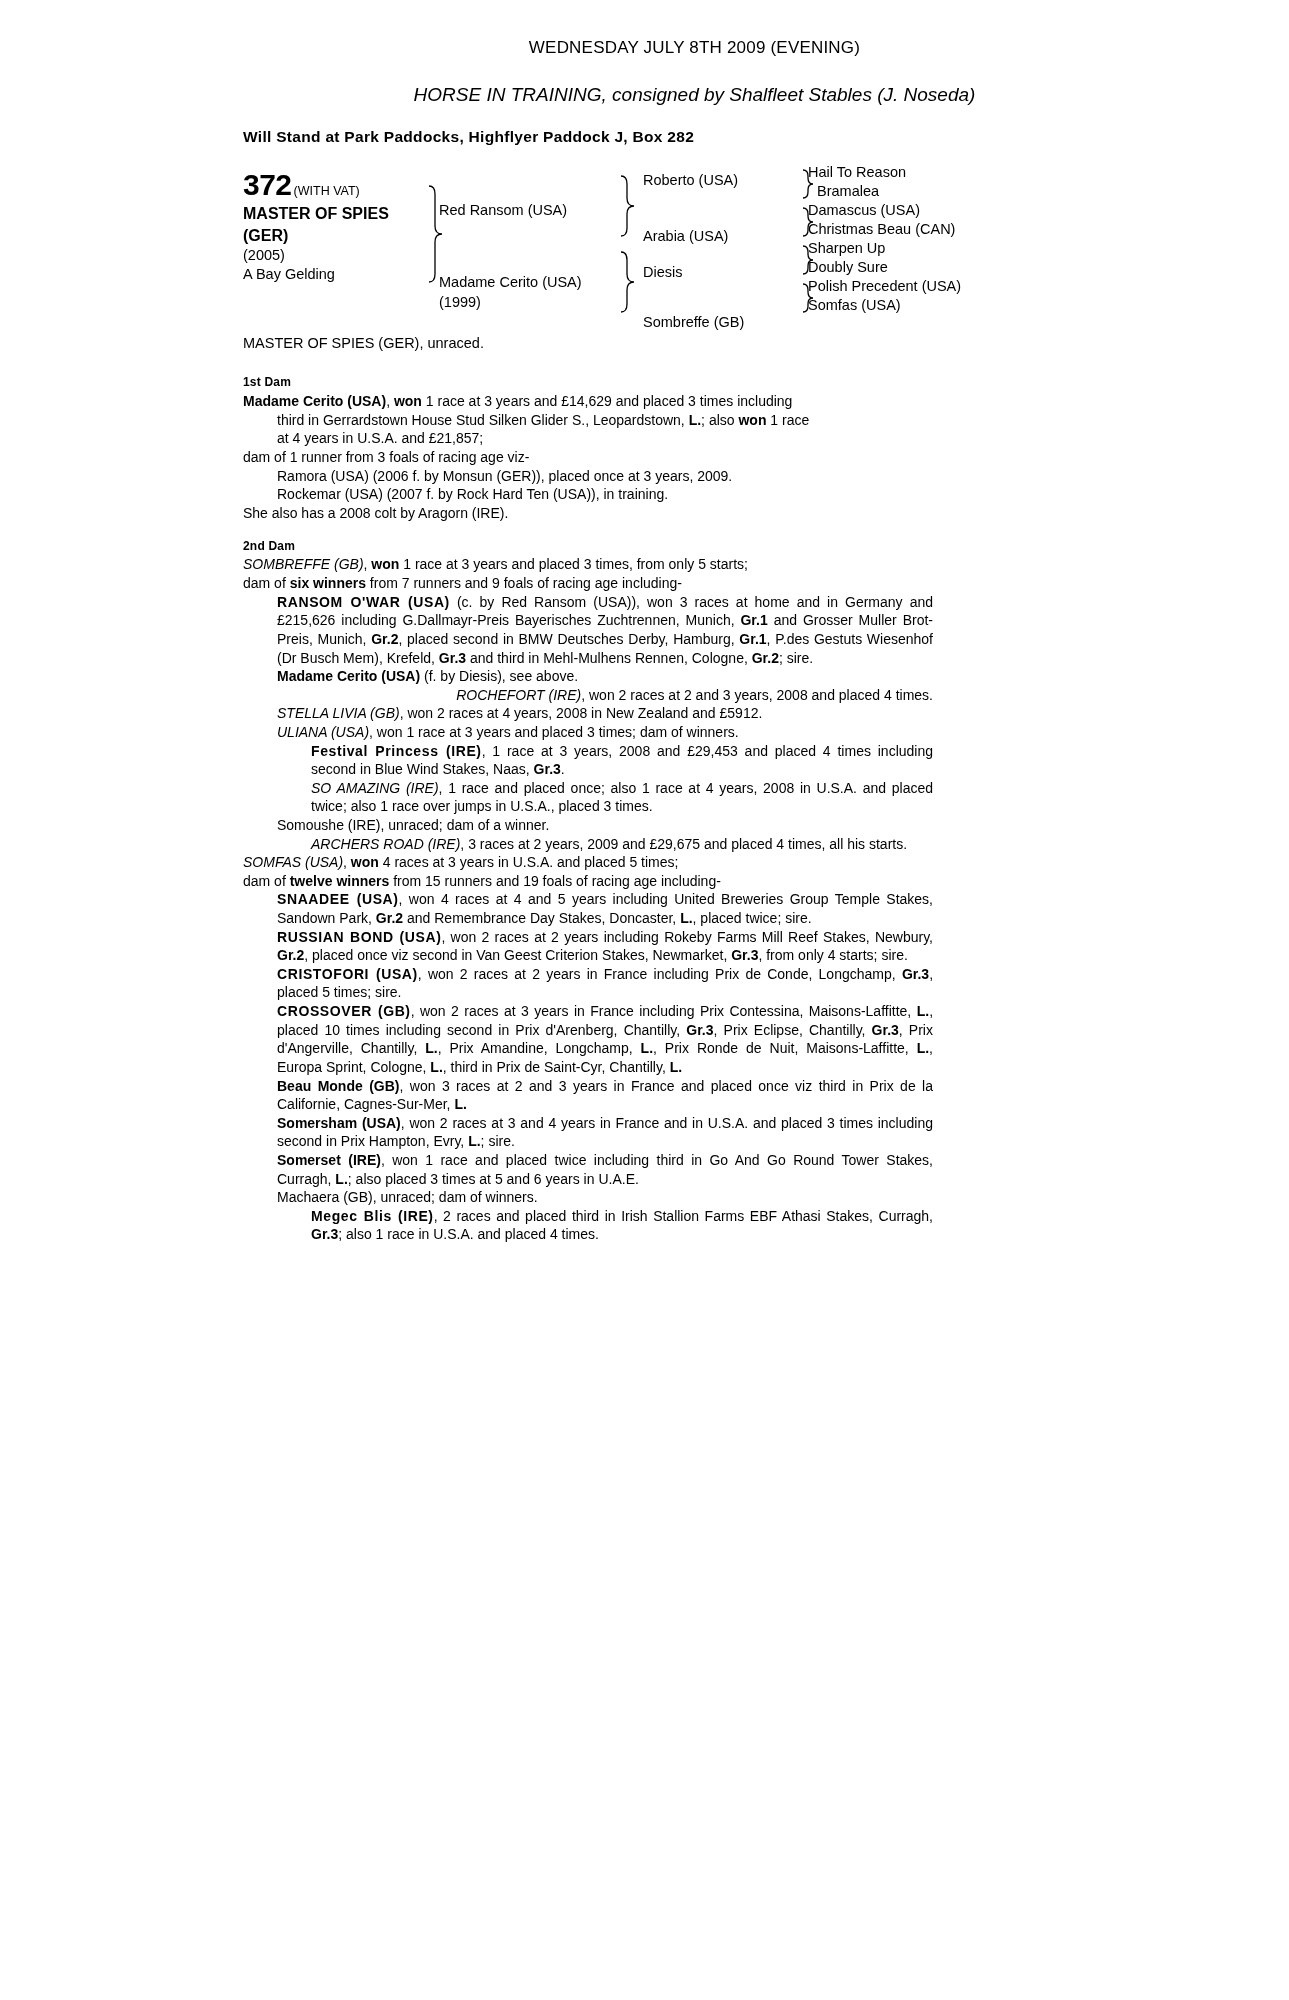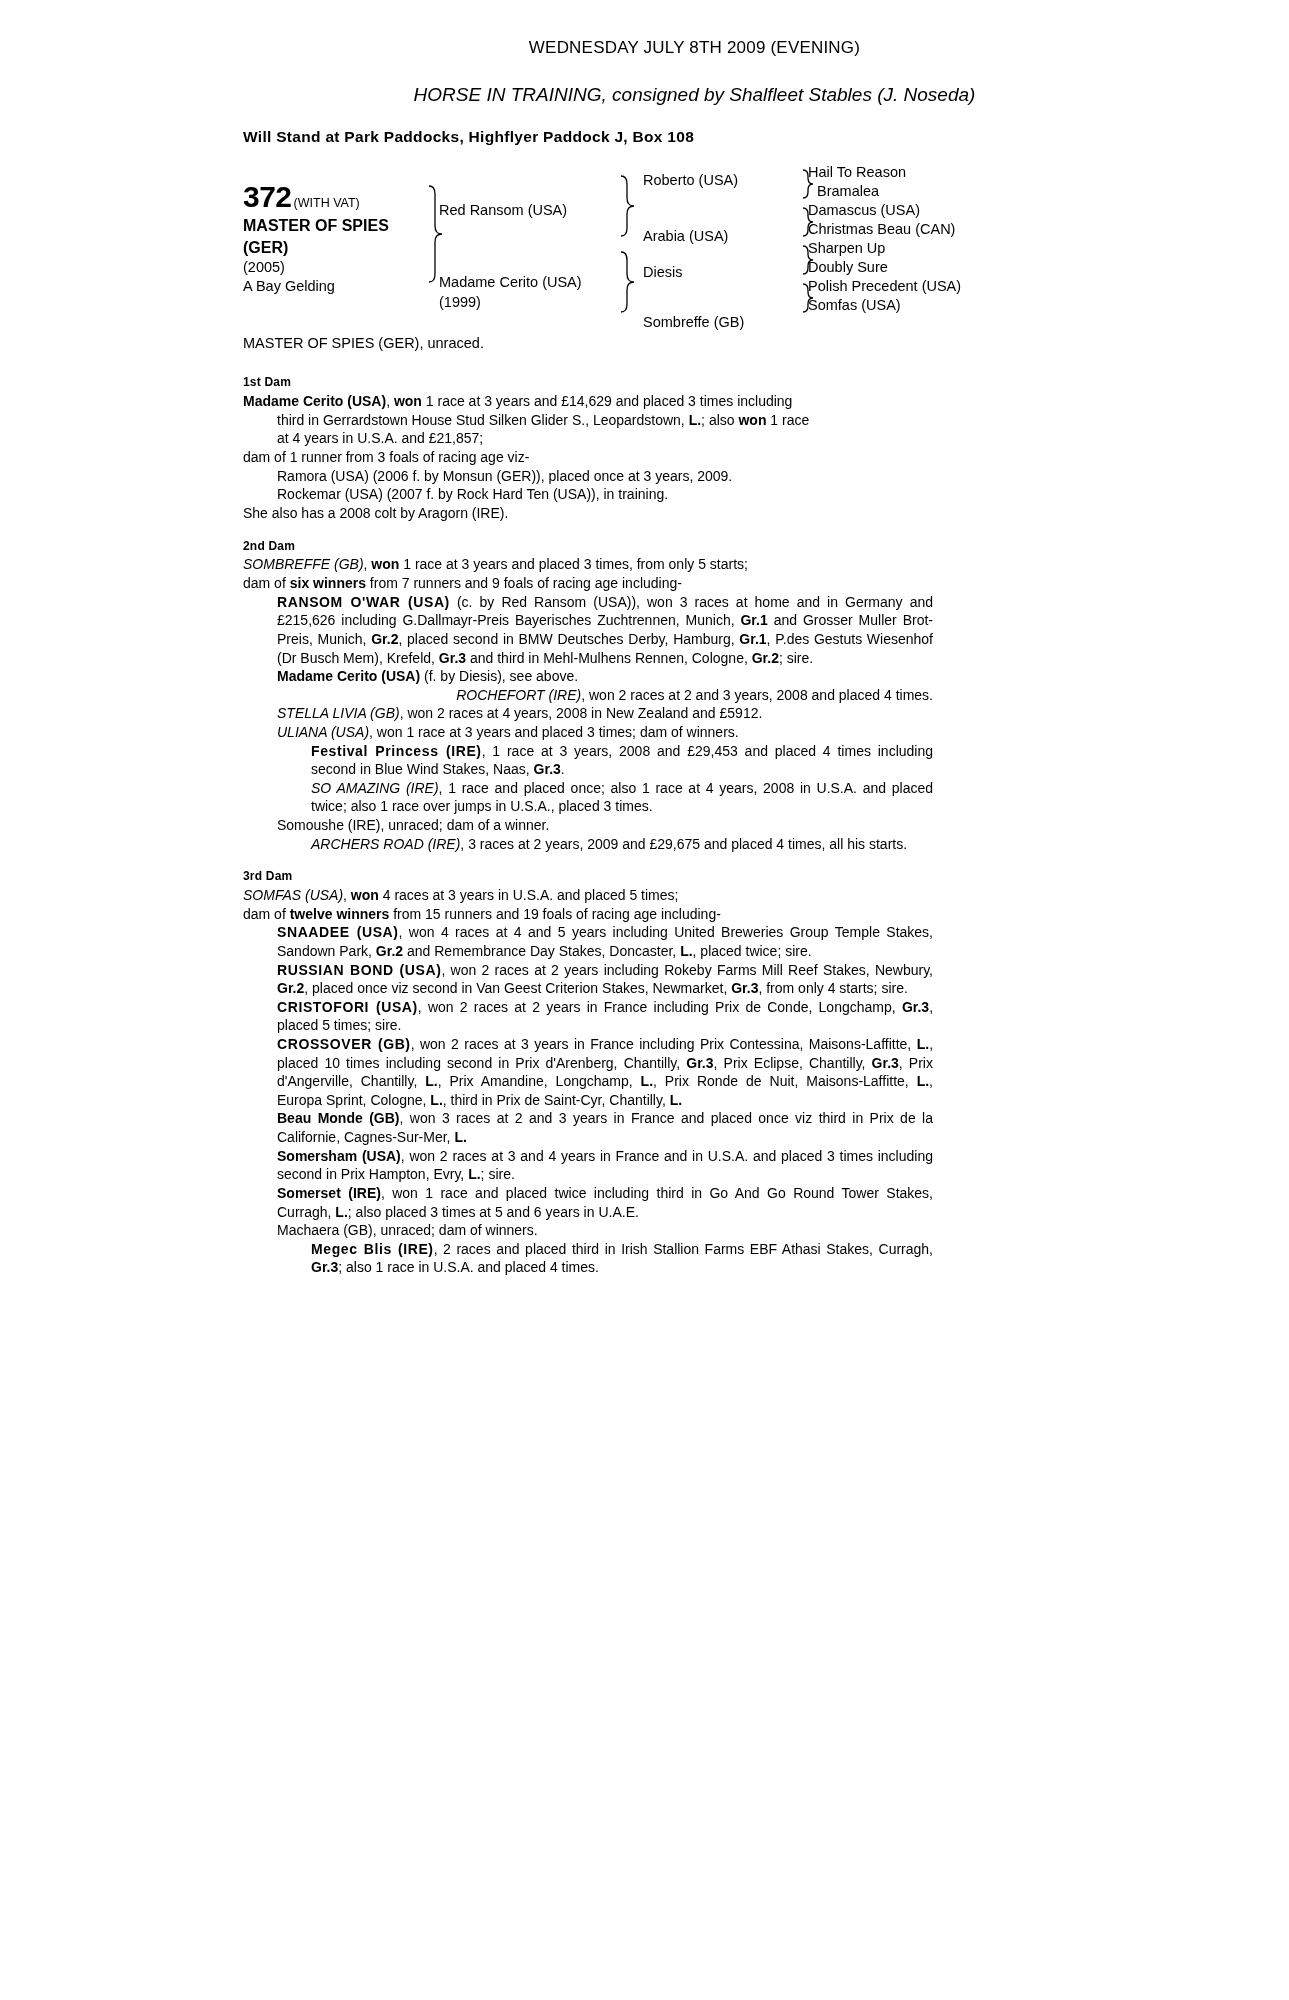--- a/index.html
+++ b/index.html
@@ -50,21 +50,21 @@
   
   .pedigree {
     position: relative;
     margin-left: -57px;
     height: 170px;
     font-size: 14.5px;
   }
   .lot-col {
     position: absolute;
     left: 0;
-    top: 16px;
+    top: 4px;
     width: 190px;
   }
   .lot-number {
     font-size: 30px;
     font-weight: bold;
     letter-spacing: -0.5px;
     display: inline-block;
     vertical-align: baseline;
   }
   .with-vat {
@@ -144,21 +144,21 @@
   .sp { letter-spacing: 0.6px; }
 </style>
 </head>
 <body>
 
 <div class="page">
   <div class="inner">
 
     <div class="sale-date">WEDNESDAY JULY 8TH 2009 (EVENING)</div>
     <div class="consign">HORSE IN TRAINING, consigned by Shalfleet Stables (J. Noseda)</div>
-    <div class="stand">Will Stand at Park Paddocks, Highflyer Paddock J, Box 108</div>
+    <div class="stand">Will Stand at Park Paddocks, Highflyer Paddock J, Box 282</div>
 
     <div class="pedigree">
 
       <svg class="brace-svg" viewBox="0 0 800 170">
 
         <path d="M186,22 q6,0 6,8 v32 q0,8 7,8 q-7,0 -7,8 v32 q0,8 -6,8" fill="none" stroke="#000" stroke-width="1.3"></path>
 
         <path d="M378,12 q6,0 6,8 v14 q0,8 7,8 q-7,0 -7,8 v14 q0,8 -6,8" fill="none" stroke="#000" stroke-width="1.3"></path>
 
         <path d="M378,88 q6,0 6,8 v14 q0,8 7,8 q-7,0 -7,8 v14 q0,8 -6,8" fill="none" stroke="#000" stroke-width="1.3"></path>
@@ -220,21 +220,20 @@
           <p class="t" style="padding-left: 0px; text-align: left;">dam of <b>six winners</b> from 7 runners and 9 foals of racing age including-</p>
           <p class="t" style="padding-left: 34px; text-align: justify;"><b class="sp">RANSOM O'WAR (USA)</b> (c. by Red Ransom (USA)), won 3 races at home and in Germany and £215,626 including G.Dallmayr-Preis Bayerisches Zuchtrennen, Munich, <b>Gr.1</b> and Grosser Muller Brot-Preis, Munich, <b>Gr.2</b>, placed second in BMW Deutsches Derby, Hamburg, <b>Gr.1</b>, P.des Gestuts Wiesenhof (Dr Busch Mem), Krefeld, <b>Gr.3</b> and third in Mehl-Mulhens Rennen, Cologne, <b>Gr.2</b>; sire.</p>
           <p class="t" style="padding-left: 34px; text-align: left;"><b>Madame Cerito (USA)</b> (f. by Diesis), see above.</p>
           <p class="t" style="padding-left: 34px; text-align: right;"><i>ROCHEFORT (IRE)</i>, won 2 races at 2 and 3 years, 2008 and placed 4 times.</p>
           <p class="t" style="padding-left: 34px; text-align: left;"><i>STELLA LIVIA (GB)</i>, won 2 races at 4 years, 2008 in New Zealand and £5912.</p>
           <p class="t" style="padding-left: 34px; text-align: left;"><i>ULIANA (USA)</i>, won 1 race at 3 years and placed 3 times; dam of winners.</p>
           <p class="t" style="padding-left: 68px; text-align: justify;"><b class="sp">Festival Princess (IRE)</b>, 1 race at 3 years, 2008 and £29,453 and placed 4 times including second in Blue Wind Stakes, Naas, <b>Gr.3</b>.</p>
           <p class="t" style="padding-left: 68px; text-align: justify;"><i>SO AMAZING (IRE)</i>, 1 race and placed once; also 1 race at 4 years, 2008 in U.S.A. and placed twice; also 1 race over jumps in U.S.A., placed 3 times.</p>
           <p class="t" style="padding-left: 34px; text-align: left;">Somoushe (IRE), unraced; dam of a winner.</p>
           <p class="t" style="padding-left: 68px; text-align: justify;"><i>ARCHERS ROAD (IRE)</i>, 3 races at 2 years, 2009 and £29,675 and placed 4 times, all his starts.</p>
-          <div class="dam-head">3rd Dam</div>
           <p class="t" style="padding-left: 0px; text-align: left;"><i>SOMFAS (USA)</i>, <b>won</b> 4 races at 3 years in U.S.A. and placed 5 times;</p>
           <p class="t" style="padding-left: 0px; text-align: left;">dam of <b>twelve winners</b> from 15 runners and 19 foals of racing age including-</p>
           <p class="t" style="padding-left: 34px; text-align: justify;"><b class="sp">SNAADEE (USA)</b>, won 4 races at 4 and 5 years including United Breweries Group Temple Stakes, Sandown Park, <b>Gr.2</b> and Remembrance Day Stakes, Doncaster, <b>L.</b>, placed twice; sire.</p>
           <p class="t" style="padding-left: 34px; text-align: justify;"><b class="sp">RUSSIAN BOND (USA)</b>, won 2 races at 2 years including Rokeby Farms Mill Reef Stakes, Newbury, <b>Gr.2</b>, placed once viz second in Van Geest Criterion Stakes, Newmarket, <b>Gr.3</b>, from only 4 starts; sire.</p>
           <p class="t" style="padding-left: 34px; text-align: justify;"><b class="sp">CRISTOFORI (USA)</b>, won 2 races at 2 years in France including Prix de Conde, Longchamp, <b>Gr.3</b>, placed 5 times; sire.</p>
           <p class="t" style="padding-left: 34px; text-align: justify;"><b class="sp">CROSSOVER (GB)</b>, won 2 races at 3 years in France including Prix Contessina, Maisons-Laffitte, <b>L.</b>, placed 10 times including second in Prix d'Arenberg, Chantilly, <b>Gr.3</b>, Prix Eclipse, Chantilly, <b>Gr.3</b>, Prix d'Angerville, Chantilly, <b>L.</b>, Prix Amandine, Longchamp, <b>L.</b>, Prix Ronde de Nuit, Maisons-Laffitte, <b>L.</b>, Europa Sprint, Cologne, <b>L.</b>, third in Prix de Saint-Cyr, Chantilly, <b>L.</b></p>
           <p class="t" style="padding-left: 34px; text-align: justify;"><b>Beau Monde (GB)</b>, won 3 races at 2 and 3 years in France and placed once viz third in Prix de la Californie, Cagnes-Sur-Mer, <b>L.</b></p>
           <p class="t" style="padding-left: 34px; text-align: justify;"><b>Somersham (USA)</b>, won 2 races at 3 and 4 years in France and in U.S.A. and placed 3 times including second in Prix Hampton, Evry, <b>L.</b>; sire.</p>
           <p class="t" style="padding-left: 34px; text-align: justify;"><b>Somerset (IRE)</b>, won 1 race and placed twice including third in Go And Go Round Tower Stakes, Curragh, <b>L.</b>; also placed 3 times at 5 and 6 years in U.A.E.</p>
           <p class="t" style="padding-left: 34px; text-align: left;">Machaera (GB), unraced; dam of winners.</p>

